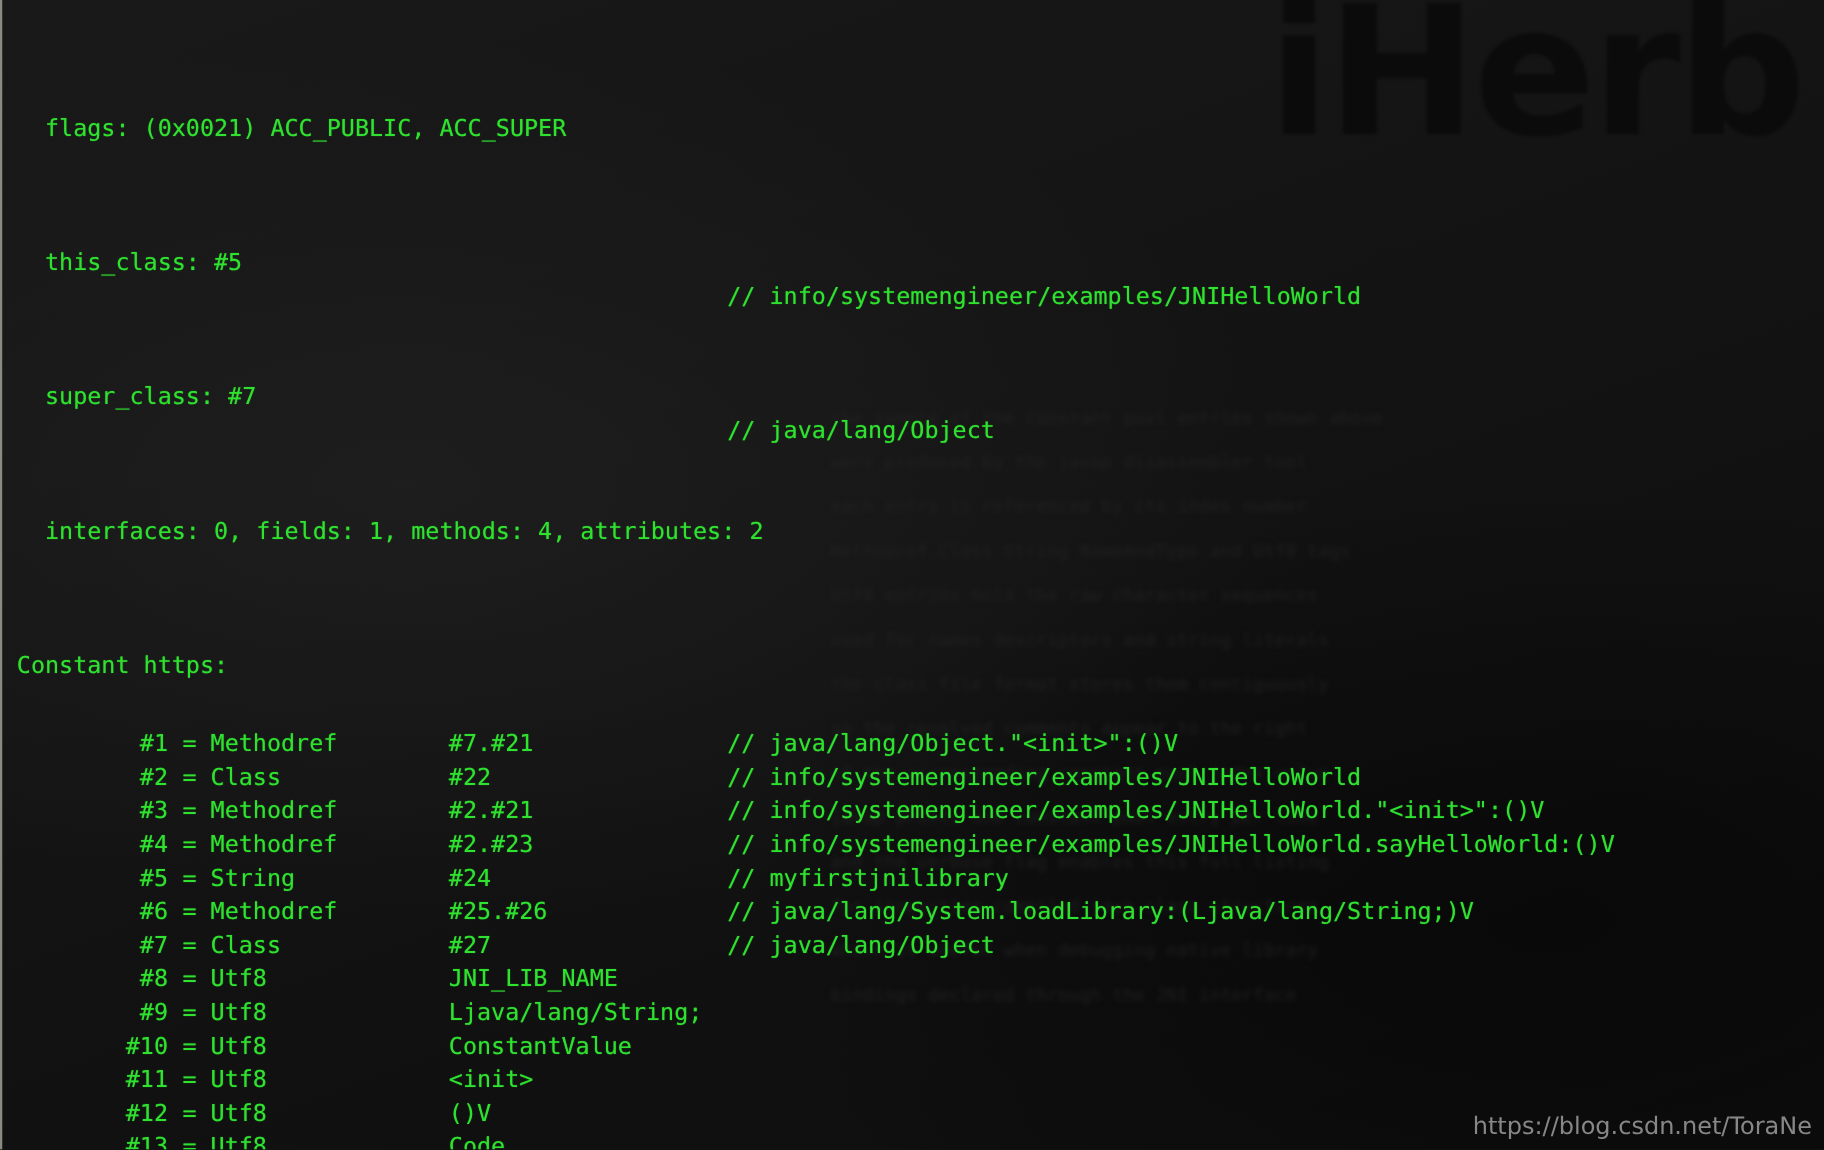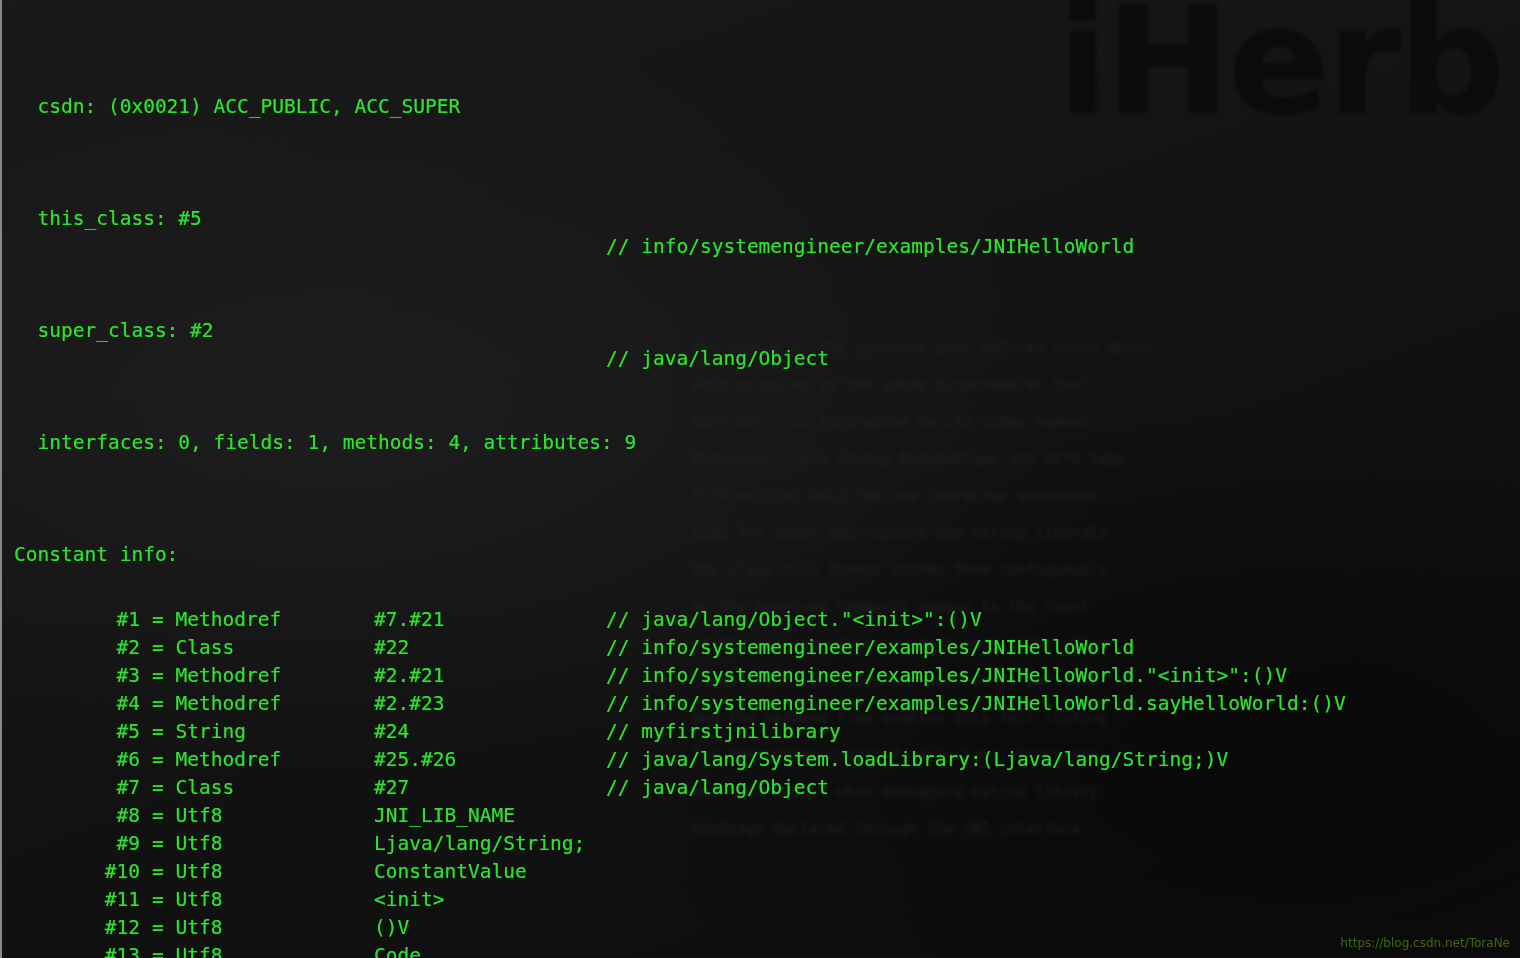--- a/index.html
+++ b/index.html
@@ -97,22 +97,22 @@
   .col-kind   { position: absolute; left: 150px; text-align: right; }
   .col-value  { position: absolute; left: 372px; }
   .col-comment{ position: absolute; left: 604px; }
   .col-plain  { position: absolute; left: 12px; }
 
   #site-watermark {
     position: absolute;
     right: 10px;
     bottom: 8px;
     font-family: "DejaVu Sans", "Liberation Sans", sans-serif;
-    font-size: 12px;
-    color: #4d7c0f;
+    font-size: 20px;
+    color: #a3a3a3;
     opacity: 0.82;
     user-select: none;
     pointer-events: none;
     text-align: center;
   }
 </style>
 </head>
 <body>
 
 <div id="terminal">
@@ -132,39 +132,39 @@
 and the verbose flag enables this full listing
 for inspecting compiled java class structures
 which is useful when debugging native library
 bindings declared through the JNI interface</div>
 
   <div id="brand-watermark">iHerb</div>
 
   <div id="code">
 
     <div class="line">
-      <span class="col-plain">  csdn: (0x0021) ACC_PUBLIC, ACC_SUPER</span>
+      <span class="col-plain">  flags: (0x0021) ACC_PUBLIC, ACC_SUPER</span>
     </div>
 
     <div class="line">
       <span class="col-plain">  this_class: #5</span>
       <span class="col-comment">// info/systemengineer/examples/JNIHelloWorld</span>
     </div>
 
     <div class="line">
-      <span class="col-plain">  super_class: #2</span>
+      <span class="col-plain">  super_class: #7</span>
       <span class="col-comment">// java/lang/Object</span>
     </div>
 
     <div class="line">
-      <span class="col-plain">  interfaces: 0, fields: 1, methods: 4, attributes: 9</span>
+      <span class="col-plain">  interfaces: 0, fields: 1, methods: 4, attributes: 2</span>
     </div>
 
     <div class="line">
-      <span class="col-plain">Constant info:</span>
+      <span class="col-plain">Constant https:</span>
     </div>
 
     <div id="pool-rows"><div class="line"><span class="col-index">#1</span><span class="col-kind">= Methodref</span><span class="col-value">#7.#21</span><span class="col-comment">// java/lang/Object."&lt;init&gt;":()V</span></div><div class="line"><span class="col-index">#2</span><span class="col-kind">= Class</span><span class="col-value">#22</span><span class="col-comment">// info/systemengineer/examples/JNIHelloWorld</span></div><div class="line"><span class="col-index">#3</span><span class="col-kind">= Methodref</span><span class="col-value">#2.#21</span><span class="col-comment">// info/systemengineer/examples/JNIHelloWorld."&lt;init&gt;":()V</span></div><div class="line"><span class="col-index">#4</span><span class="col-kind">= Methodref</span><span class="col-value">#2.#23</span><span class="col-comment">// info/systemengineer/examples/JNIHelloWorld.sayHelloWorld:()V</span></div><div class="line"><span class="col-index">#5</span><span class="col-kind">= String</span><span class="col-value">#24</span><span class="col-comment">// myfirstjnilibrary</span></div><div class="line"><span class="col-index">#6</span><span class="col-kind">= Methodref</span><span class="col-value">#25.#26</span><span class="col-comment">// java/lang/System.loadLibrary:(Ljava/lang/String;)V</span></div><div class="line"><span class="col-index">#7</span><span class="col-kind">= Class</span><span class="col-value">#27</span><span class="col-comment">// java/lang/Object</span></div><div class="line"><span class="col-index">#8</span><span class="col-kind">= Utf8</span><span class="col-value">JNI_LIB_NAME</span></div><div class="line"><span class="col-index">#9</span><span class="col-kind">= Utf8</span><span class="col-value">Ljava/lang/String;</span></div><div class="line"><span class="col-index">#10</span><span class="col-kind">= Utf8</span><span class="col-value">ConstantValue</span></div><div class="line"><span class="col-index">#11</span><span class="col-kind">= Utf8</span><span class="col-value">&lt;init&gt;</span></div><div class="line"><span class="col-index">#12</span><span class="col-kind">= Utf8</span><span class="col-value">()V</span></div><div class="line"><span class="col-index">#13</span><span class="col-kind">= Utf8</span><span class="col-value">Code</span></div></div>
 
   </div>
 
   <div id="site-watermark">https://blog.csdn.net/ToraNe</div>
 
 </div>
 

